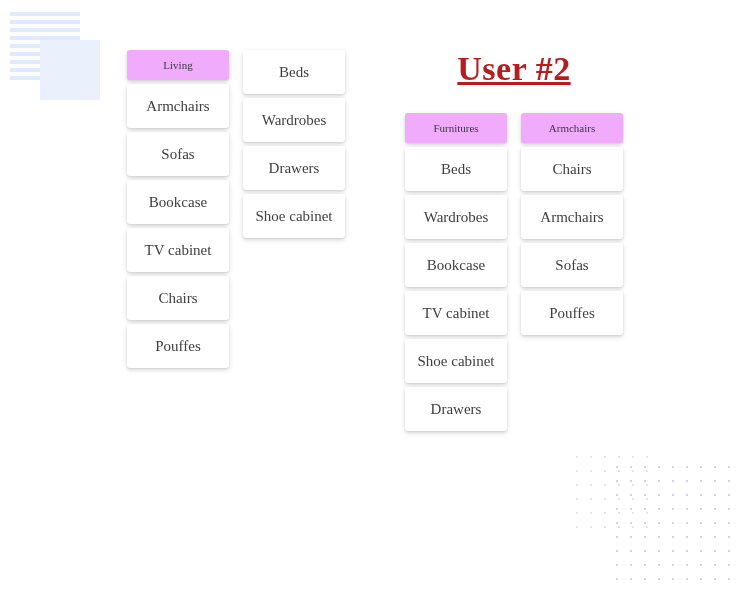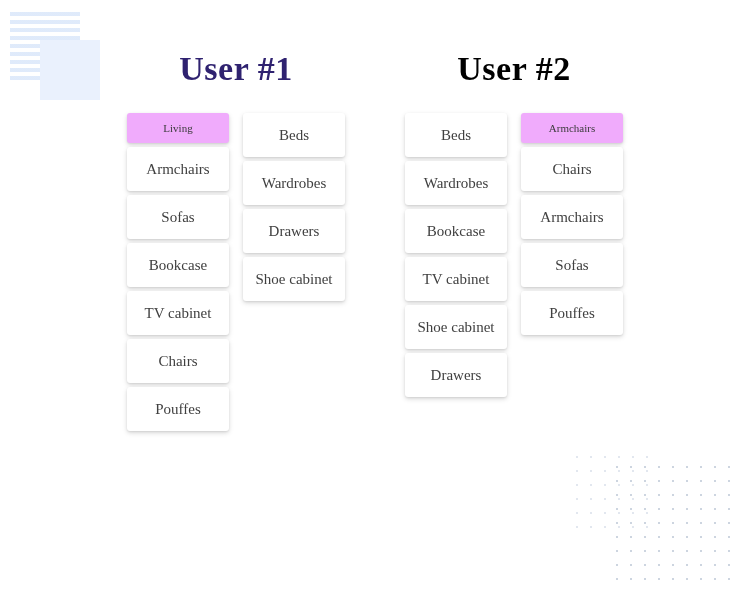--- a/index.html
+++ b/index.html
@@ -73,21 +73,21 @@
   }
 
   .user-heading {
     font-size: 34px;
     font-weight: 700;
     font-family: Georgia, "Times New Roman", serif;
     margin-bottom: 25px;
     letter-spacing: 0.5px;
   }
   .heading-purple { color: #2f2270; }
-  .heading-blue   { color: #000000; }
+  .heading-blue   { color: #b91c1c; text-decoration: underline; }
 
   .columns {
     display: flex;
     flex-direction: row;
     gap: 14px;
   }
 
   .card-column {
     display: flex;
     flex-direction: column;
@@ -123,21 +123,20 @@
 <body>
 
 <div class="bg-deco-stripes"></div>
 <div class="bg-deco-square"></div>
 <div class="bg-deco-dots2"></div>
 <div class="bg-deco-dots"></div>
 
 <div class="stage">
 
   <div class="user-group">
-    <div class="user-heading heading-purple">User #1</div>
     <div class="columns">
       <div class="card-column">
         <div class="card header">Living</div>
         <div class="card">Armchairs</div>
         <div class="card">Sofas</div>
         <div class="card">Bookcase</div>
         <div class="card">TV cabinet</div>
         <div class="card">Chairs</div>
         <div class="card">Pouffes</div>
       </div>
@@ -147,20 +146,21 @@
         <div class="card">Drawers</div>
         <div class="card">Shoe cabinet</div>
       </div>
     </div>
   </div>
 
   <div class="user-group">
     <div class="user-heading heading-blue">User #2</div>
     <div class="columns">
       <div class="card-column">
+        <div class="card header">Furnitures</div>
         <div class="card">Beds</div>
         <div class="card">Wardrobes</div>
         <div class="card">Bookcase</div>
         <div class="card">TV cabinet</div>
         <div class="card">Shoe cabinet</div>
         <div class="card">Drawers</div>
       </div>
       <div class="card-column">
         <div class="card header">Armchairs</div>
         <div class="card">Chairs</div>

